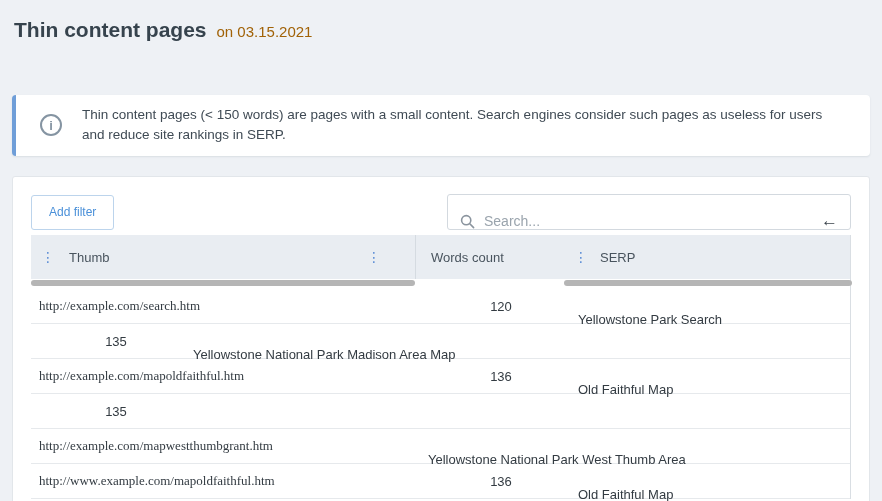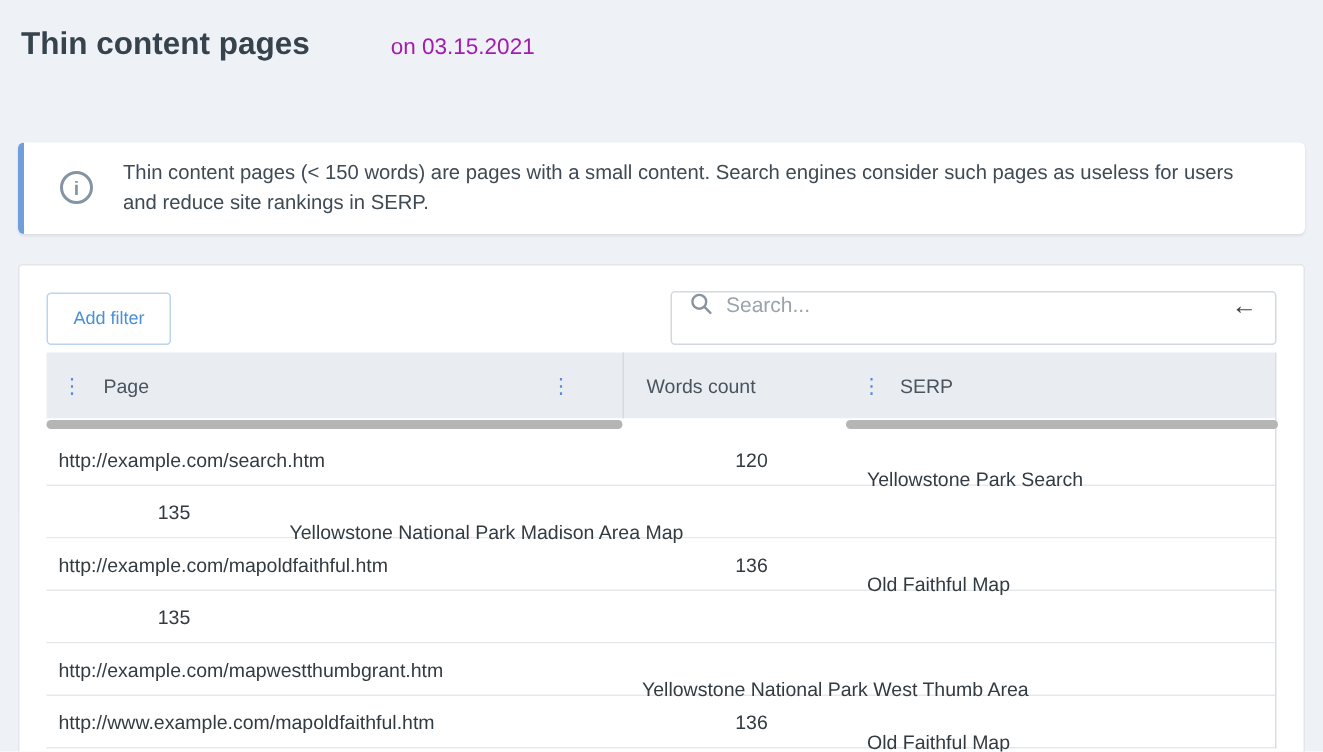--- a/index.html
+++ b/index.html
@@ -8,21 +8,21 @@
     background: #eef1f5;
     font-family: "Liberation Sans", "DejaVu Sans", sans-serif;
     position: relative;
     overflow: hidden;
     color: #333b42;
   }
 
   
   .page-header { display: flex; align-items: baseline; gap: 10px; padding: 18px 0 0 14px; }
   .page-title { font-size: 21px; font-weight: 700; color: #36434d; }
-  .page-date { font-size: 15px; color: #a21caf; margin-left: 44px; }
+  .page-date { font-size: 15px; color: #a16207; }
 
   
   .banner {
     position: absolute; left: 12px; top: 95px; width: 858px; min-height: 60px;
     background: #ffffff; border-radius: 4px; border-left: 4px solid #6f9ed8;
     box-shadow: 0 1px 2px rgba(40,60,80,0.10);
     display: flex; align-items: center; padding: 10px 24px 10px 0;
   }
   .banner-icon {
     width: 22px; height: 22px; flex: none; margin: 0 20px 0 24px;
@@ -41,21 +41,21 @@
   
   .toolbar { display: flex; justify-content: space-between; align-items: center; padding: 17px 18px 0 18px; }
   .add-filter-btn {
     height: 35px; padding: 0 17px; background: #ffffff;
     border: 1px solid #bcd4ec; border-radius: 3px;
     color: #4a90d9; font-size: 12px; font-family: inherit; cursor: pointer;
   }
   .searchbox {
     width: 404px; height: 36px; background: #ffffff;
     border: 1px solid #d3d9df; border-radius: 3px;
-    display: flex; align-items: flex-start; padding: 0 12px; gap: 9px;
+    display: flex; align-items: flex-end; padding: 0 12px; gap: 9px;
   }
   .searchbox input {
     border: none; outline: none; flex: 1; font-size: 14px;
     color: #333b42; font-family: inherit; background: transparent;
   }
   .searchbox input::placeholder { color: #9aa4ad; }
   .search-arrow { font-size: 17px; color: #3a434b; cursor: pointer; line-height: 1; }
   .search-glass { flex: none; display: flex; }
 
   
@@ -71,21 +71,21 @@
 
   
   .scroll-strip { height: 10px; position: relative; background: #ffffff; }
   .scroll-thumb { position: absolute; top: 1px; height: 6px; border-radius: 3px; background: #b5b5b5; cursor: pointer; }
   .scroll-thumb.left { left: 0; width: 384px; }
   .scroll-thumb.right { left: 533px; width: 288px; }
 
   
   .trow { display: flex; height: 35px; align-items: center; border-bottom: 1px solid #e6e9ec; font-size: 13px; color: #333b42; background: #fff; }
   .cell { white-space: nowrap; overflow: hidden; }
-  .cell-page { width: 385px; padding-left: 8px; }
+  .cell-page { width: 385px; padding-left: 8px; font-family: Liberation Serif, serif; }
   .cell-words { width: 150px; padding-left: 20px; text-align: center; }
   .cell-title { flex: 1; padding-left: 12px; margin-top: 27px; }
 </style>
 </head>
 <body>
 
 <div class="page-header">
   <div class="page-title">Thin content pages</div>
   <div class="page-date">on 03.15.2021</div>
 </div>
@@ -109,21 +109,21 @@
       <input type="text" placeholder="Search..." style="">
       <span class="search-arrow">←</span>
     </div>
   </div>
 
   <div class="table">
 
     <div class="thead">
       <div class="th th-page">
         <span class="col-menu">⋮</span>
-        <span>Page</span>
+        <span>Thumb</span>
         <span class="spacer"></span>
         <span class="col-menu right">⋮</span>
       </div>
       <div class="th th-words">
         <span>Words count</span>
       </div>
       <div class="th th-title">
         <span class="col-menu">⋮</span>
         <span>SERP</span>
       </div>

